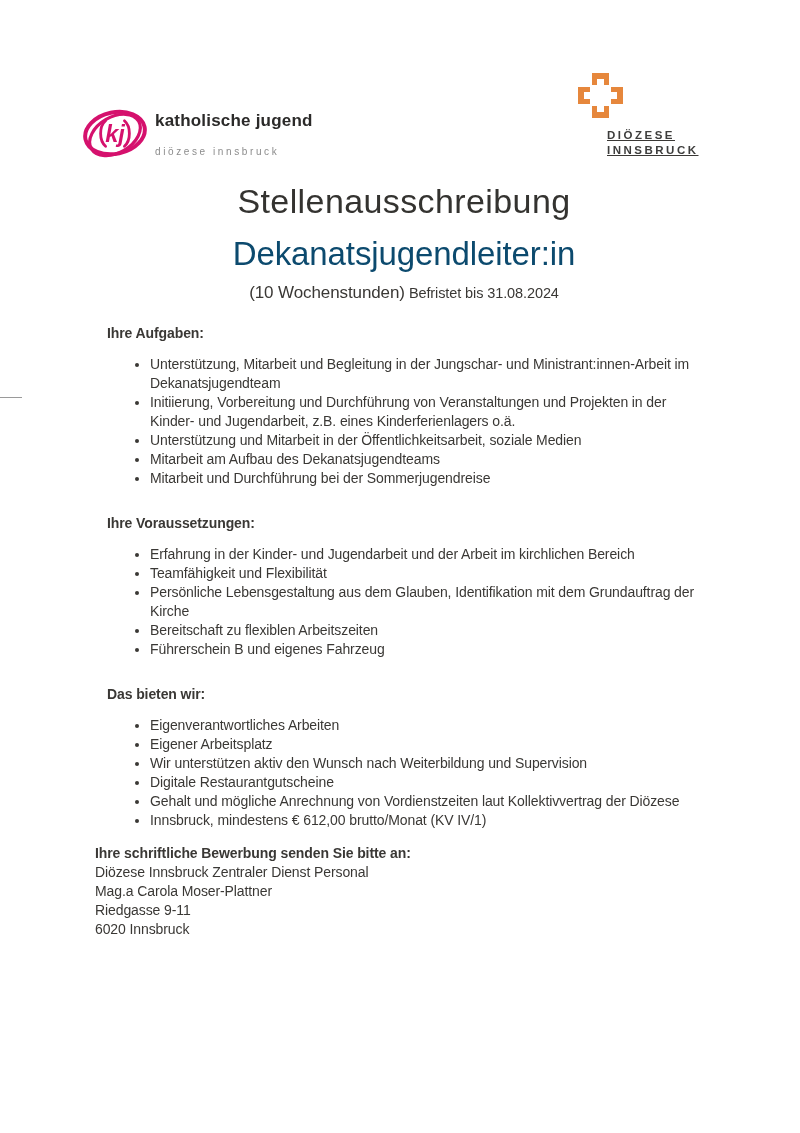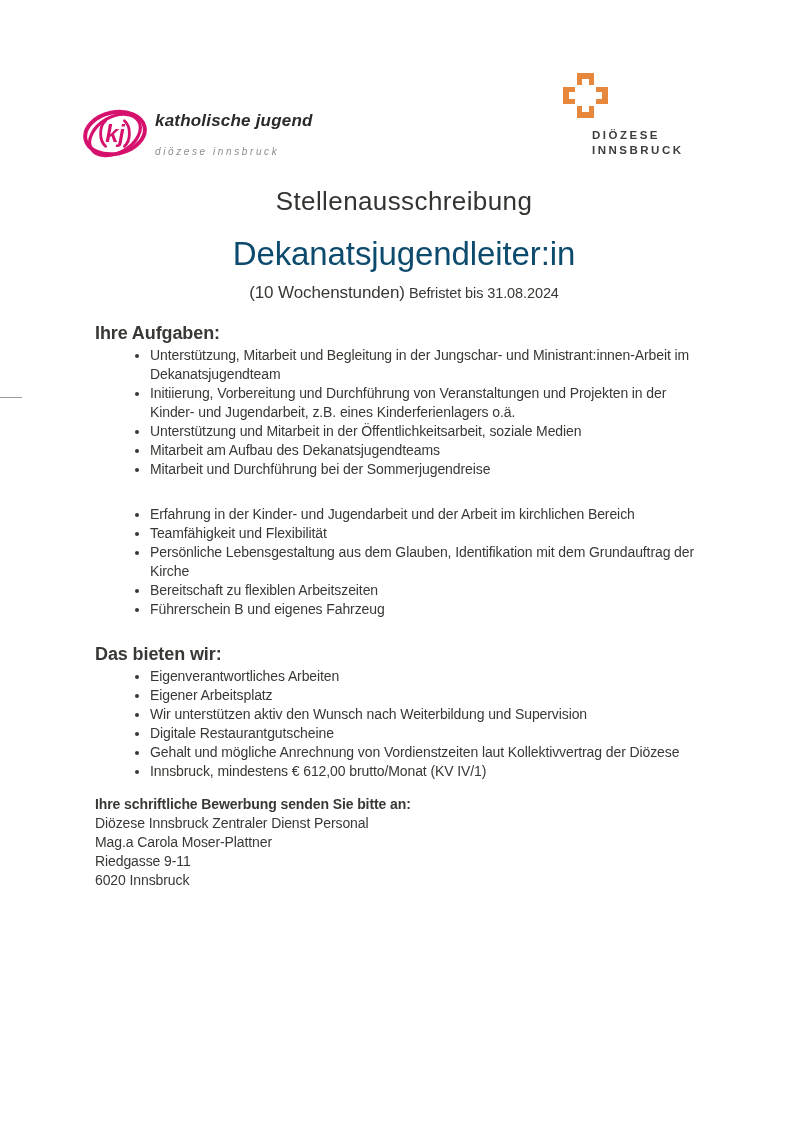--- a/index.html
+++ b/index.html
@@ -10,42 +10,42 @@
     overflow:hidden;
     font-family:"Liberation Sans",sans-serif;
     color:#3a3835;
   }
   
   .fold-mark{position:absolute;left:0;top:397px;width:22px;height:0;border-top:1px solid #9a9a9a;}
 
   
   .kj-logo{position:absolute;left:82px;top:106px;display:flex;align-items:center;}
   .kj-mark{width:66px;height:56px;display:block;}
-  .kj-words{margin-left:7px;font-style:italic;}
+  .kj-words{margin-left:7px;}
   .kj-name{font-size:17px;font-weight:bold;color:#2b2a29;letter-spacing:.2px;line-height:19px;}
   .kj-sub{font-size:10px;color:#8c8c8c;letter-spacing:2.6px;margin-top:16px;}
 
-  .diocese-logo{position:absolute;left:563px;top:73px;}
+  .diocese-logo{position:absolute;left:578px;top:73px;text-decoration:underline;}
   .cross{width:45px;height:45px;display:block;}
   .diocese-words{margin-left:29px;margin-top:10px;font-size:11.5px;font-weight:bold;
     letter-spacing:2.5px;color:#3d3d3c;line-height:15px;}
 
   
   main{position:absolute;left:95px;top:186px;width:618px;
     font-size:14px;line-height:19px;letter-spacing:-0.1px;}
-  h1{font-size:26px;line-height:30px;font-weight:normal;text-align:center;margin:0;letter-spacing:.4px;color:#343330;}
+  h1{font-size:34px;line-height:30px;font-weight:normal;text-align:center;margin:0;letter-spacing:.4px;color:#343330;}
   .intro{white-space:pre-line;margin:21px 0 0;}
   h2{font-size:33px;line-height:38px;font-weight:normal;text-align:center;margin:19px 0 0;color:#0c4a6e;}
   .subtitle{text-align:center;margin:9px 0 0;line-height:22px;}
   .subtitle .hours{font-size:17px;}
   .subtitle .term{font-size:14.5px;margin-left:4px;}
 
   .sec{margin-top:20px;}
   .sec + .sec{margin-top:26px;}
-  h3{font-size:18px;line-height:19px;font-weight:bold;margin:0;letter-spacing:-0.1px;}
+  h3{font-size:14px;line-height:19px;font-weight:bold;margin:12px;letter-spacing:-0.1px;}
   ul{margin:3px 0 0;padding:0 0 0 55px;list-style:disc;}
   li{margin:0;padding:0;}
 
   .closing{white-space:pre-line;margin:23px 0 0;}
   .application{margin-top:14px;}
   .app-heading{font-weight:bold;margin:0;}
   .address{white-space:pre-line;margin:0;}
   .email-line{margin:0;}
   .email-link{color:#2e7cd6;text-decoration:underline;cursor:pointer;margin-left:4px;}
 </style>
@@ -100,20 +100,21 @@
       <ul>
         <li>Unterstützung, Mitarbeit und Begleitung in der Jungschar- und Ministrant:innen-Arbeit im Dekanatsjugendteam</li>
         <li>Initiierung, Vorbereitung und Durchführung von Veranstaltungen und Projekten in der Kinder- und Jugendarbeit, z.B. eines Kinderferienlagers o.ä.</li>
         <li>Unterstützung und Mitarbeit in der Öffentlichkeitsarbeit, soziale Medien</li>
         <li>Mitarbeit am Aufbau des Dekanatsjugendteams</li>
         <li>Mitarbeit und Durchführung bei der Sommerjugendreise</li>
       </ul>
     </section>
 
     <section class="sec">
+      <h3>Ihre Voraussetzungen:</h3>
       <ul>
         <li>Erfahrung in der Kinder- und Jugendarbeit und der Arbeit im kirchlichen Bereich</li>
         <li>Teamfähigkeit und Flexibilität</li>
         <li>Persönliche Lebensgestaltung aus dem Glauben, Identifikation mit dem Grundauftrag der Kirche</li>
         <li>Bereitschaft zu flexiblen Arbeitszeiten</li>
         <li>Führerschein B und eigenes Fahrzeug</li>
       </ul>
     </section>
 
     <section class="sec">

